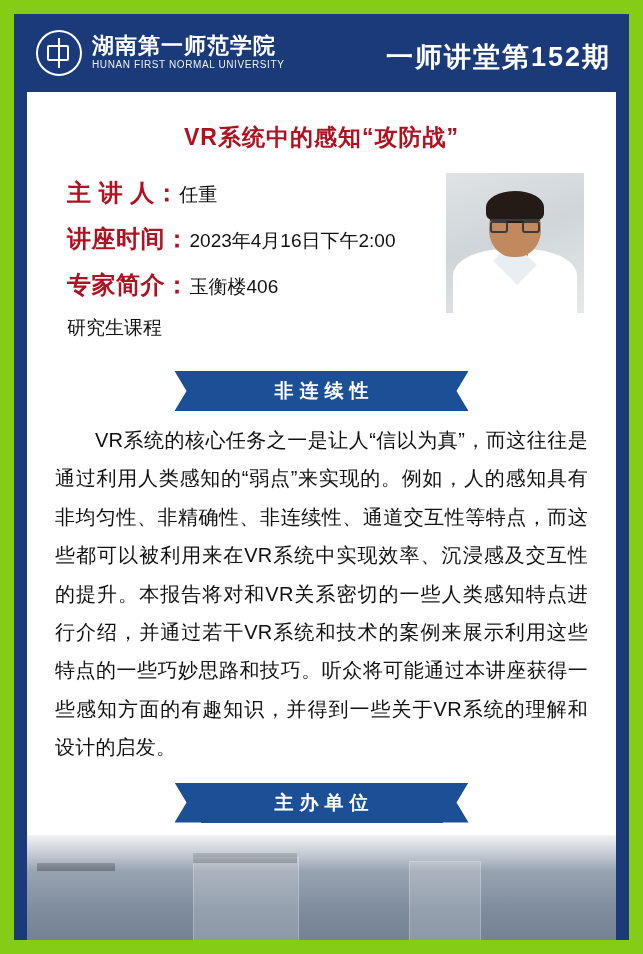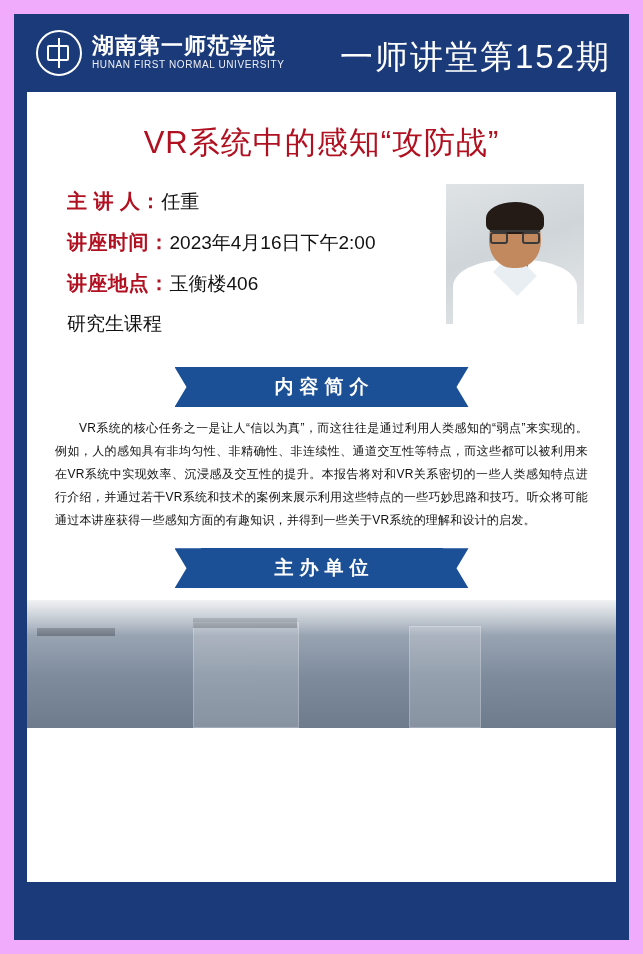--- a/index.html
+++ b/index.html
@@ -10,21 +10,21 @@
   body {
     width: 643px;
     height: 954px;
     font-family: "Liberation Sans", sans-serif;
     overflow: hidden;
   }
   .poster {
     position: relative;
     width: 643px;
     height: 954px;
-    background: #f0abfc;
+    background: #84cc16;
     box-sizing: border-box;
     padding: 14px 14px 18px 14px;
   }
   .inner {
     position: relative;
     width: 615px;
     height: 926px;
     background: #1b3a7a;
     overflow: hidden;
   }
@@ -89,43 +89,43 @@
   .logo-en {
     color: #ffffff;
     font-size: 10px;
     letter-spacing: 0.6px;
     line-height: 1.4;
     white-space: nowrap;
     opacity: 0.92;
   }
   .header-title {
     color: #ffffff;
-    font-size: 33px;
-    font-weight: normal;
+    font-size: 27px;
+    font-weight: bold;
     letter-spacing: 2px;
     white-space: nowrap;
     margin-top: 8px;
   }
 
   
   .card {
     position: relative;
     margin: 0 13px;
     width: 589px;
     background: #ffffff;
     box-sizing: border-box;
     padding: 22px 26px 0 26px;
     min-height: 790px;
     overflow: hidden;
   }
 
   .main-title {
     color: #b01020;
-    font-size: 31px;
-    font-weight: normal;
+    font-size: 23px;
+    font-weight: bold;
     text-align: center;
     letter-spacing: 1px;
     margin: 8px 0 18px 0;
     white-space: nowrap;
   }
 
   
   .info-row {
     display: flex;
     align-items: flex-start;
@@ -137,21 +137,21 @@
     padding-top: 6px;
   }
   .info-item {
     display: flex;
     align-items: baseline;
     margin-bottom: 14px;
     white-space: nowrap;
   }
   .info-label {
     color: #b01020;
-    font-size: 20px;
+    font-size: 24px;
     font-weight: bold;
     letter-spacing: 0.5px;
   }
   .info-value {
     color: #111111;
     font-size: 19px;
     margin-left: 0;
   }
   .portrait {
     width: 138px;
@@ -265,21 +265,21 @@
     left: -26px;
     clip-path: polygon(0 0, 100% 0, 100% 100%, 0 100%, 40% 50%);
   }
   .ribbon::after {
     right: -26px;
     clip-path: polygon(0 0, 100% 0, 60% 50%, 100% 100%, 0 100%);
   }
 
   .body-text {
     color: #111111;
-    font-size: 12px;
+    font-size: 20px;
     line-height: 1.92;
     text-align: justify;
     text-indent: 2em;
     letter-spacing: 0.2px;
     margin: 0 2px 4px 2px;
   }
 
   
   .photo-strip {
     position: relative;
@@ -330,39 +330,39 @@
         <div class="info-list">
           <div class="info-item">
             <span class="info-label">主 讲 人：</span>
             <span class="info-value">任重</span>
           </div>
           <div class="info-item">
             <span class="info-label">讲座时间：</span>
             <span class="info-value">2023年4月16日下午2:00</span>
           </div>
           <div class="info-item">
-            <span class="info-label">讲座地点：</span>
+            <span class="info-label">专家简介：</span>
             <span class="info-value">玉衡楼406</span>
           </div>
           <div class="info-item">
             <span class="info-value">研究生课程</span>
           </div>
         </div>
         <div class="portrait">
           <div class="body"></div>
           <div class="neck"></div>
           <div class="collar"></div>
           <div class="head"></div>
           <div class="hair"></div>
           <div class="glasses"></div>
         </div>
       </div>
 
       <div class="ribbon-wrap">
-        <div class="ribbon">内容简介</div>
+        <div class="ribbon">非连续性</div>
       </div>
       <p class="body-text">VR系统的核心任务之一是让人“信以为真”，而这往往是通过利用人类感知的“弱点”来实现的。例如，人的感知具有非均匀性、非精确性、非连续性、通道交互性等特点，而这些都可以被利用来在VR系统中实现效率、沉浸感及交互性的提升。本报告将对和VR关系密切的一些人类感知特点进行介绍，并通过若干VR系统和技术的案例来展示利用这些特点的一些巧妙思路和技巧。听众将可能通过本讲座获得一些感知方面的有趣知识，并得到一些关于VR系统的理解和设计的启发。</p>
 
       <div class="ribbon-wrap">
         <div class="ribbon">主办单位</div>
       </div>
 
       <div class="photo-strip">
 
         <div class="bld" style="left:166px; width:104px; height:104px;"></div>

